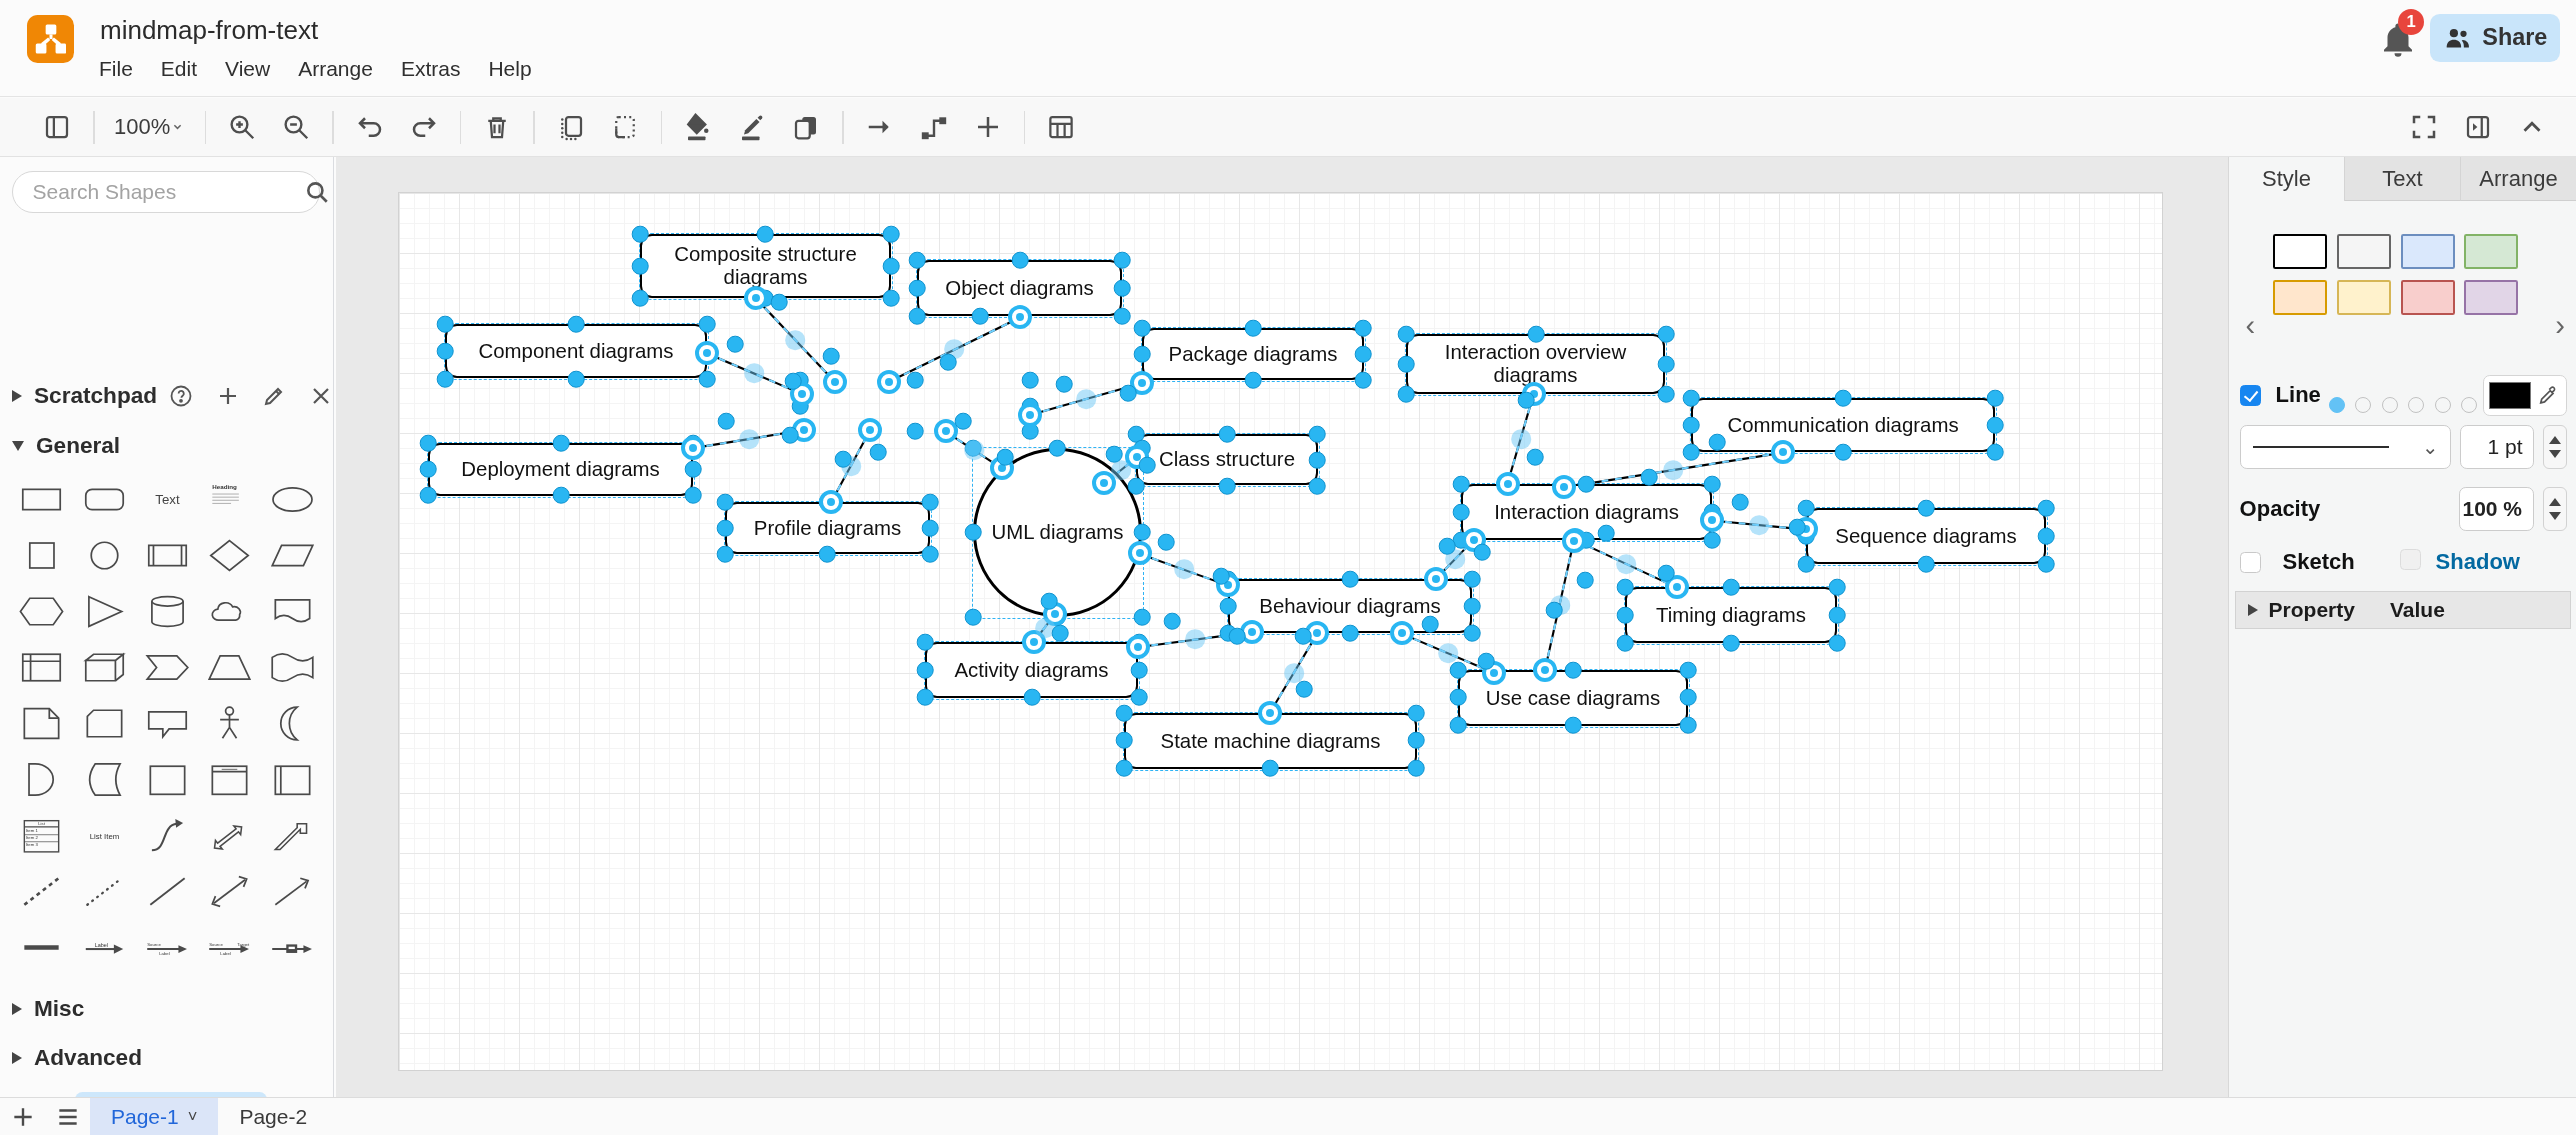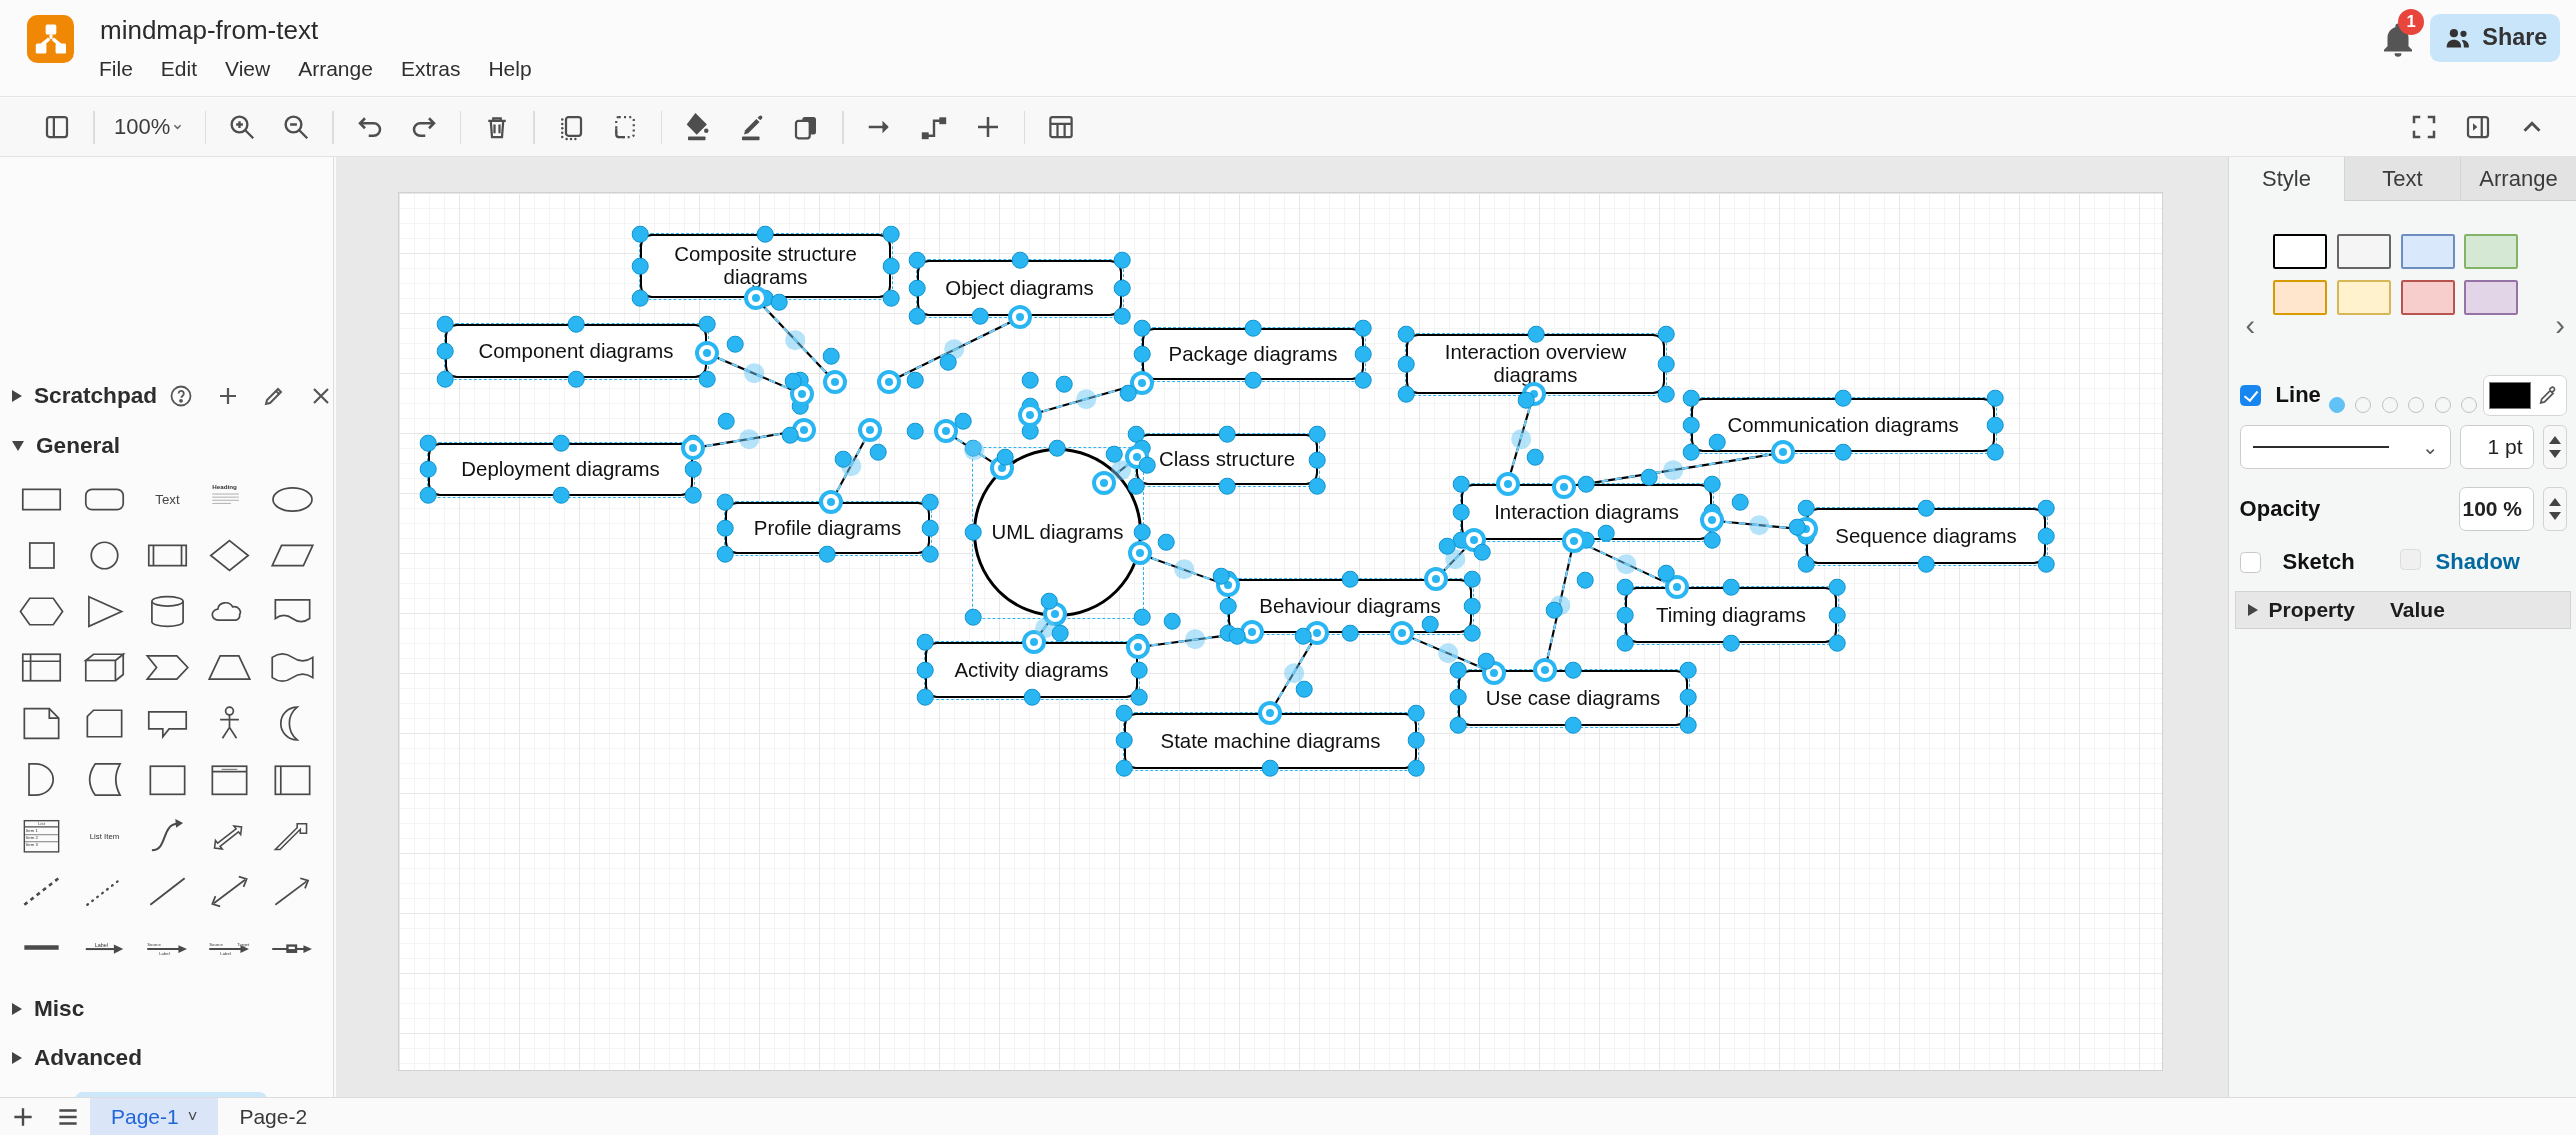--- a/index.html
+++ b/index.html
@@ -298,20 +298,27 @@
         </div>
         <div class="tb-btn">
           <svg viewBox="0 0 24 24" fill="none" stroke="#4e4e4e" stroke-width="2.2">
             <path d="M6 15l6-6 6 6"></path>
           </svg>
         </div>
       </div>
   </div>
 
   <div id="sidebar">
+    <div id="search-box">
+      <input type="text" placeholder="Search Shapes" style="">
+      <svg viewBox="0 0 24 24" fill="none" stroke="#555" stroke-width="2.4">
+          <circle cx="10.5" cy="10.5" r="6.5"></circle>
+          <path d="M15.5 15.5L21 21"></path>
+        </svg>
+    </div>
     <div id="scratchpad-row" class="side-section">
       <span class="tri right"></span>
       <span>Scratchpad</span>
       <span id="scratchpad-icons">
         <svg viewBox="0 0 24 24" fill="none" stroke="#555" stroke-width="1.8">
             <circle cx="12" cy="12" r="9.5"></circle>
             <path d="M9.6 9.5a2.6 2.6 0 114.4 1.9c-.9.8-1.6 1.2-1.6 2.4"></path>
             <circle cx="12" cy="16.8" r="1" fill="#555"></circle>
           </svg>
         <svg viewBox="0 0 24 24" fill="none" stroke="#555" stroke-width="2.2">

